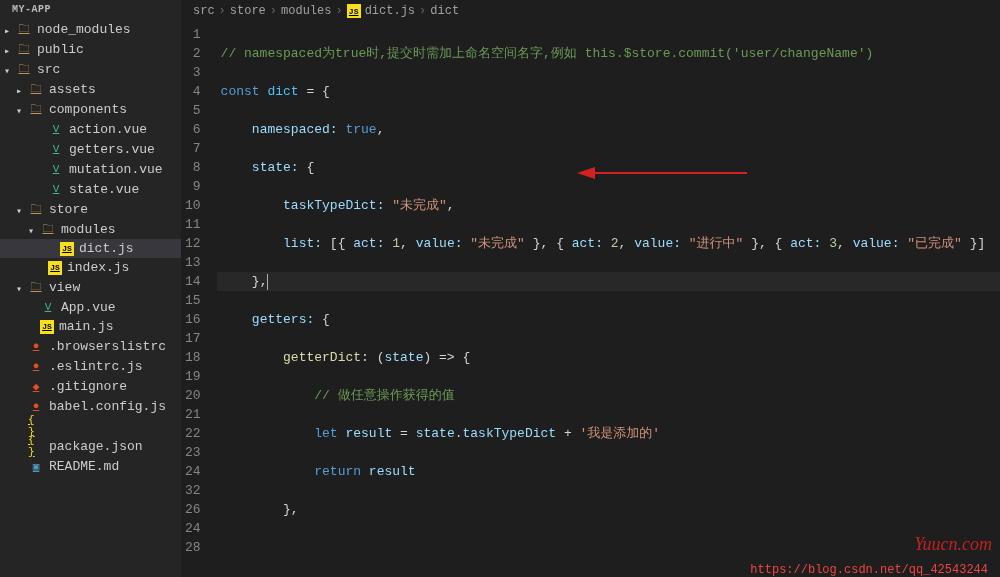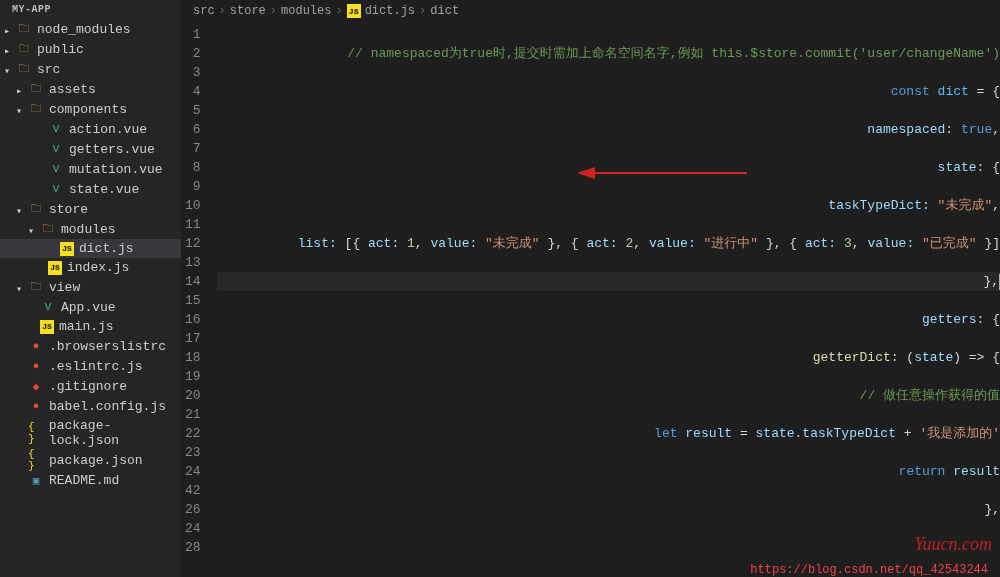--- a/index.html
+++ b/index.html
@@ -4,36 +4,36 @@
   <style>
     * { margin: 0; padding: 0; box-sizing: border-box; }
     body { font-family: Consolas, 'Courier New', monospace; background: #1e1e1e; color: #cccccc; width: 1000px; height: 577px; overflow: hidden; font-size: 13px; position: relative; }
     .container { display: flex; height: 100%; }
     .sidebar { width: 181px; background: #252526; overflow-y: auto; }
     .sidebar-header { font-size: 10px; color: #bbbbbb; padding: 4px 12px; font-weight: 600; letter-spacing: 0.5px; }
     .tree-item { display: flex; align-items: center; padding: 2px 0; cursor: pointer; font-size: 13px; color: #cccccc; }
     .tree-item.active { background: #37373d; }
     .chevron { width: 8px; height: 8px; margin-right: 4px; display: inline-block; font-size: 10px; color: #cccccc; }
     .indent { display: inline-block; }
-    .icon { width: 16px; height: 16px; margin-right: 5px; display: inline-flex; align-items: center; justify-content: center; font-size: 11px; }
+    .icon { width: 16px; height: 16px; margin-right: 5px; display: inline-flex; align-items: center; justify-content: center; font-size: 11px; text-decoration: underline; }
     .folder-icon { color: #c09553; }
     .vue-icon { color: #41b883; }
     .js-icon { background: #f7df1e; color: #000; font-size: 8px; font-weight: bold; width: 14px; height: 14px; }
     .json-icon { color: #f7df1e; }
     .git-icon { color: #e44d26; }
     .md-icon { color: #519aba; }
     .circle-icon { color: #e44d26; }
     .editor { flex: 1; background: #1e1e1e; display: flex; flex-direction: column; }
     .breadcrumb { display: flex; align-items: center; padding: 4px 12px; font-size: 12px; color: #a0a0a0; border-bottom: 1px solid #1e1e1e; }
     .breadcrumb span { margin-right: 4px; }
     .breadcrumb .sep { color: #666; }
     .code-area { flex: 1; display: flex; overflow: auto; }
     .gutter { background: #1e1e1e; text-align: right; padding: 2px 16px 2px 4px; color: #858585; user-select: none; line-height: 19px; font-size: 13px; }
     .code { flex: 1; padding: 2px 0; line-height: 19px; font-size: 13px; white-space: pre; position: relative; }
-    .line { height: 19px; padding-left: 4px; position: relative; text-align: right; }
+    .line { height: 19px; padding-left: 4px; position: relative; }
     .line.highlight { background: #282828; }
     .c-comment { color: #6a9955; }
     .c-keyword { color: #569cd6; }
     .c-var { color: #9cdcfe; }
     .c-string { color: #ce9178; }
     .c-func { color: #dcdcaa; }
     .c-num { color: #b5cea8; }
     .c-punc { color: #d4d4d4; }
     .c-const { color: #4fc1ff; }
     .arrow { position: absolute; left: 360px; top: 140px; pointer-events: none; }
@@ -165,21 +165,20 @@
         <div class="tree-item">
           <span class="indent" style="width:16px"></span>
           <span class="chevron"></span>
           <span class="icon circle-icon">●</span>
           <span>babel.config.js</span>
         </div>
         <div class="tree-item">
           <span class="indent" style="width:16px"></span>
           <span class="chevron"></span>
           <span class="icon json-icon">{ }</span>
-          <span>package-lock.json</span>
         </div>
         <div class="tree-item">
           <span class="indent" style="width:16px"></span>
           <span class="chevron"></span>
           <span class="icon json-icon">{ }</span>
           <span>package.json</span>
         </div>
         <div class="tree-item">
           <span class="indent" style="width:16px"></span>
           <span class="chevron"></span>
@@ -220,21 +219,21 @@
           <div>15</div>
           <div>16</div>
           <div>17</div>
           <div>18</div>
           <div>19</div>
           <div>20</div>
           <div>21</div>
           <div>22</div>
           <div>23</div>
           <div>24</div>
-          <div>42</div>
+          <div>32</div>
           <div>26</div>
           <div>24</div>
           <div>28</div>
         </div>
       <div class="code">
 <div class="line"><span class="c-comment">// namespaced为true时,提交时需加上命名空间名字,例如 this.$store.commit('user/changeName')</span></div>
 <div class="line"><span class="c-keyword">const</span><span class="c-const"> dict </span><span class="c-punc">= {</span></div>
 <div class="line">    <span class="c-var">namespaced:</span><span class="c-keyword"> true</span><span class="c-punc">,</span></div>
 <div class="line">    <span class="c-var">state:</span><span class="c-punc"> {</span></div>
 <div class="line">        <span class="c-var">taskTypeDict:</span><span class="c-string"> "未完成"</span><span class="c-punc">,</span></div>

